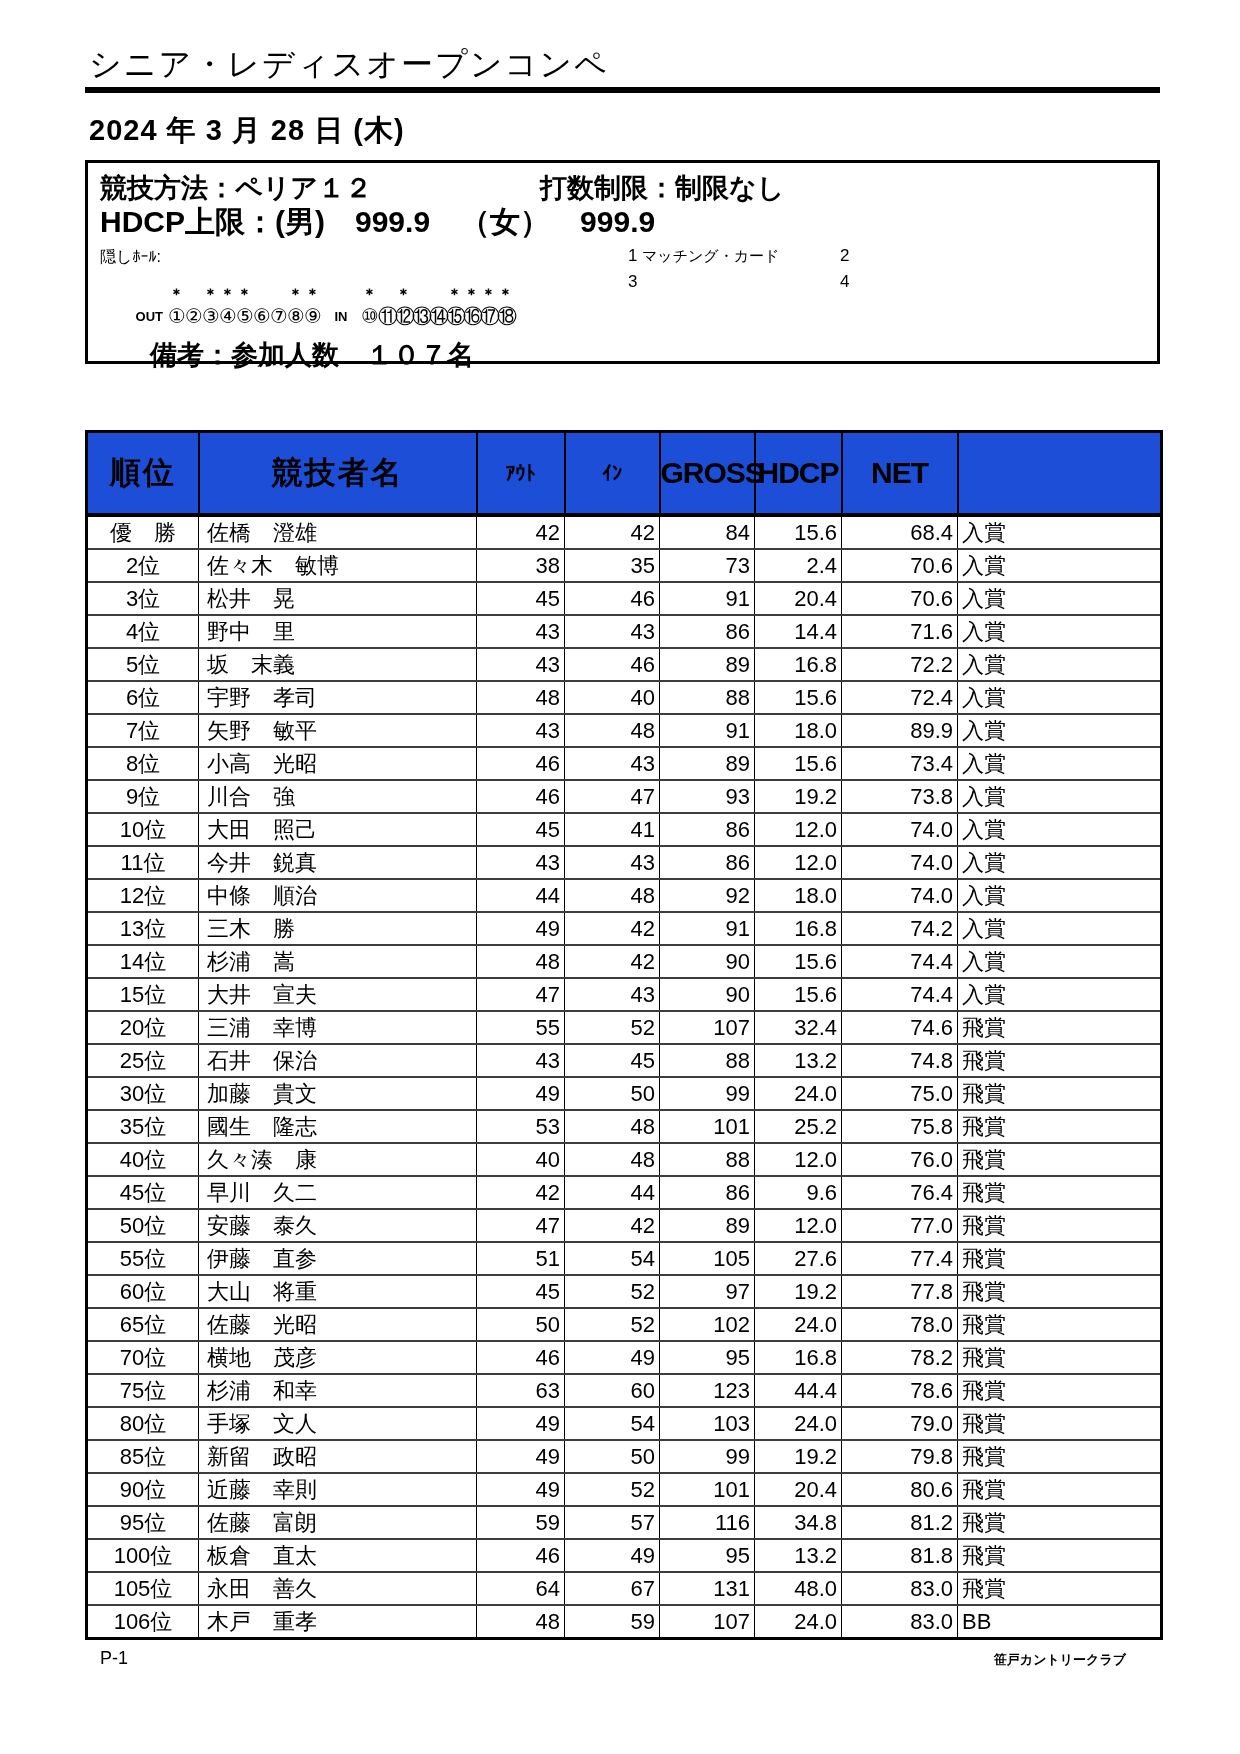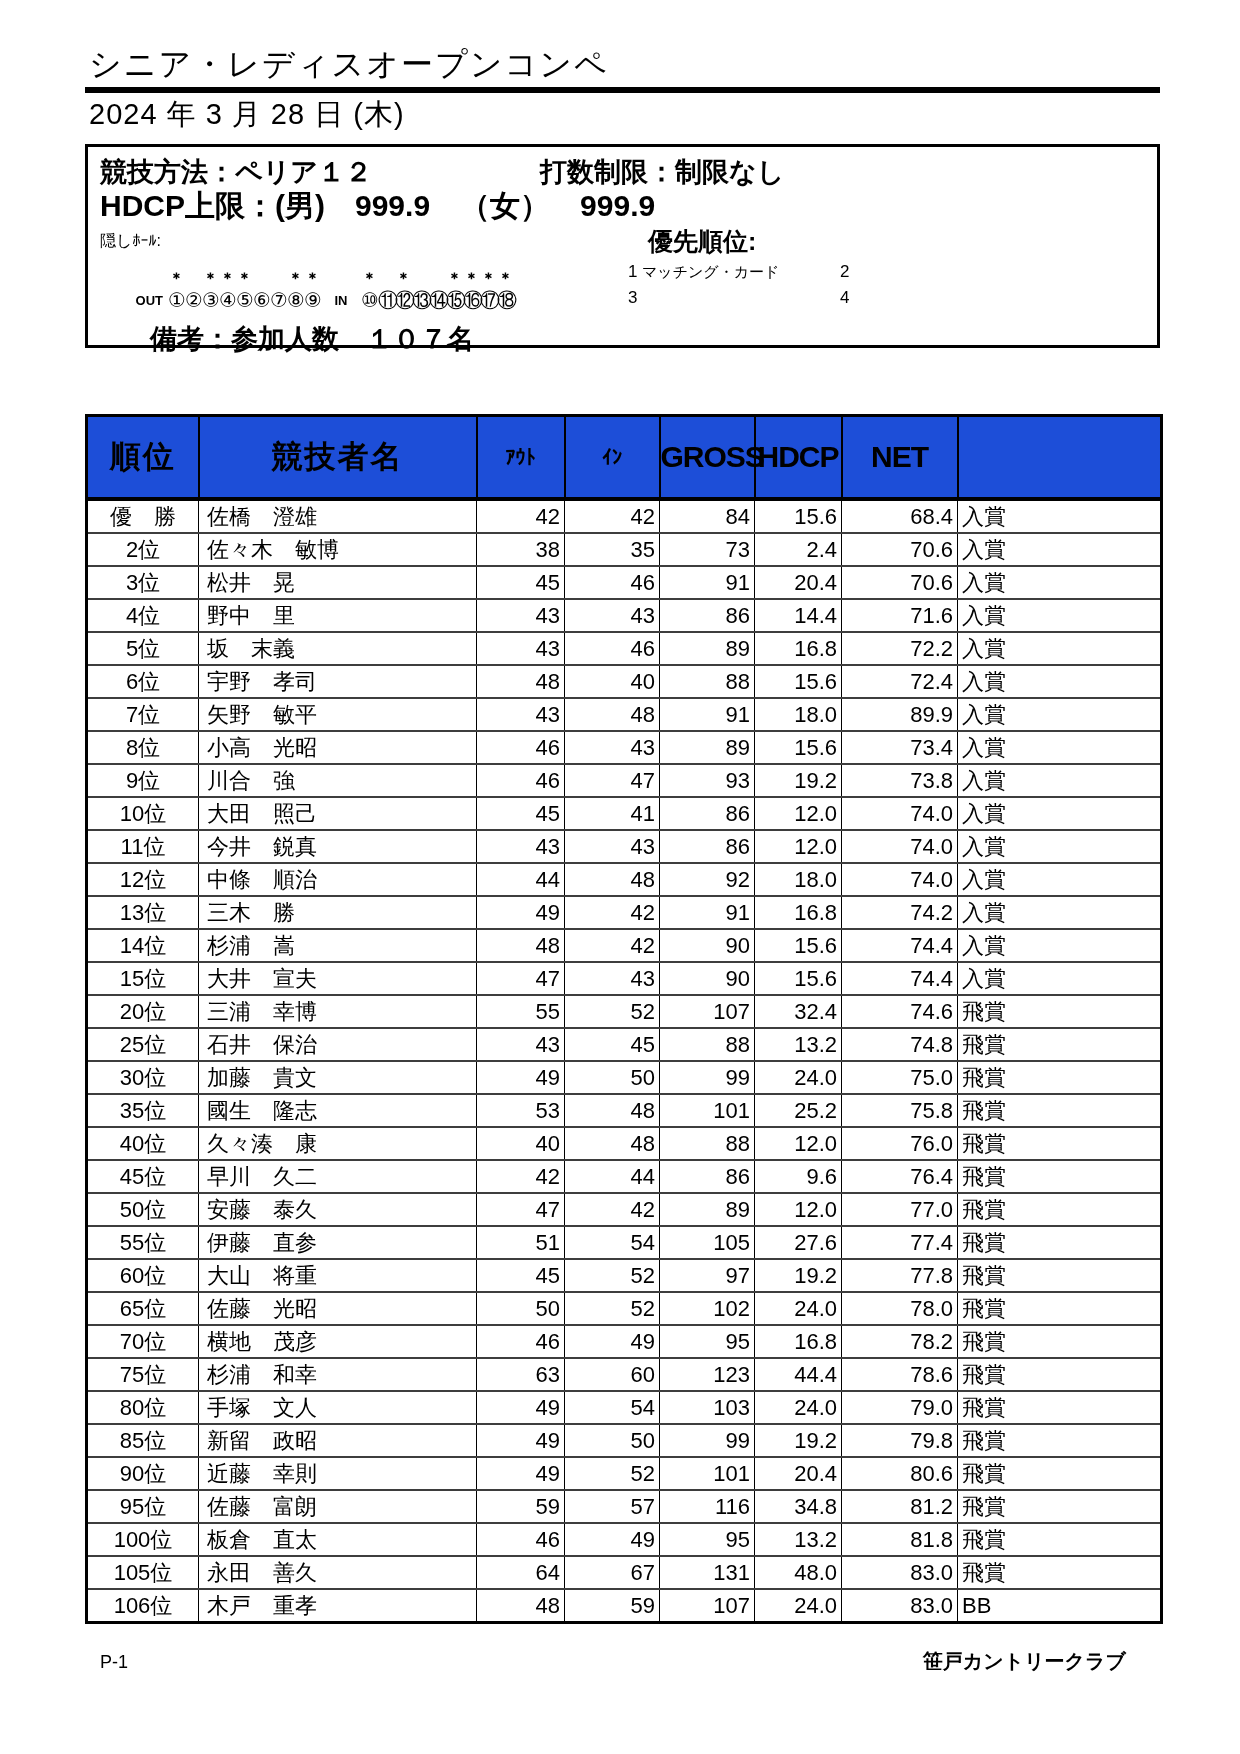--- a/index.html
+++ b/index.html
@@ -6,21 +6,21 @@
   .page{
     position:relative;width:1240px;height:1754px;background:#ffffff;
     font-family:"Liberation Sans","DejaVu Sans",sans-serif;color:#000;
     overflow:hidden;
   }
   .content{position:absolute;left:85px;top:45px;width:1075px;}
 
   
   .title{font-size:32px;font-weight:400;letter-spacing:2px;line-height:1.2;
          margin:0;padding:0 0 4px 4px;border-bottom:6px solid #000;}
-  .date{font-size:29px;font-weight:400;letter-spacing:1px;margin-top:4px;padding-left:4px;line-height:1.2;}
+  .date{font-size:29px;font-weight:700;letter-spacing:1px;margin-top:20px;padding-left:4px;line-height:1.2;}
 
   
   .info-box{border:3px solid #000;margin-top:12px;height:204px;box-sizing:border-box;
             padding:8px 12px 4px 12px;}
   .ib-r1{display:flex;font-size:27px;font-weight:700;line-height:34px;white-space:pre;gap:28px;}
   .ib-r1 .m{width:412px;}
   .ib-r2{font-size:30px;font-weight:700;line-height:34px;white-space:pre;}
   .ib-cols{display:flex;margin-top:2px;}
   .col-l{width:520px;}
   .col-r{flex:1;}
@@ -56,21 +56,21 @@
   .results td.rank{text-align:center;}
   .results td.name{text-align:left;padding-left:8px;}
   .results td.out,.results td.in,.results td.gross,
   .results td.hdcp,.results td.net{text-align:right;padding-right:4px;}
   .results td.prize{text-align:left;padding-left:4px;}
 
   
   .footer{position:absolute;left:100px;width:1026px;top:1648px;display:flex;
           justify-content:space-between;align-items:baseline;gap:30px;}
   .footer .pageno{font-size:18px;}
-  .footer .club{font-size:20px;font-weight:700;}
+  .footer .club{font-size:13px;font-weight:700;}
 </style>
 </head>
 <body>
 
 <div class="page">
   <div class="content">
 
     <h1 class="title">シニア・レディスオープンコンペ</h1>
     <div class="date">2024 年 3 月 28 日 (木)</div>
 
@@ -125,21 +125,20 @@
                 <span class="hcell">⑬</span>
                 <span class="hcell">⑭</span>
                 <span class="hcell">⑮</span>
                 <span class="hcell">⑯</span>
                 <span class="hcell">⑰</span>
                 <span class="hcell">⑱</span>
               </div>
           </div>
         </div>
         <div class="col-r">
-          <div class="pr-label">優先順位:</div>
           <div class="pr-grid">
             <span class="pr-item"><span class="pr-num">1</span> <span class="pr-text">マッチング・カード</span></span>
             <span class="pr-item"><span class="pr-num">2</span></span>
             <span class="pr-item"><span class="pr-num">3</span></span>
             <span class="pr-item"><span class="pr-num">4</span></span>
           </div>
         </div>
       </div>
 
       <div class="remarks"><span>備考：</span><span>参加人数　１０７名</span></div>

